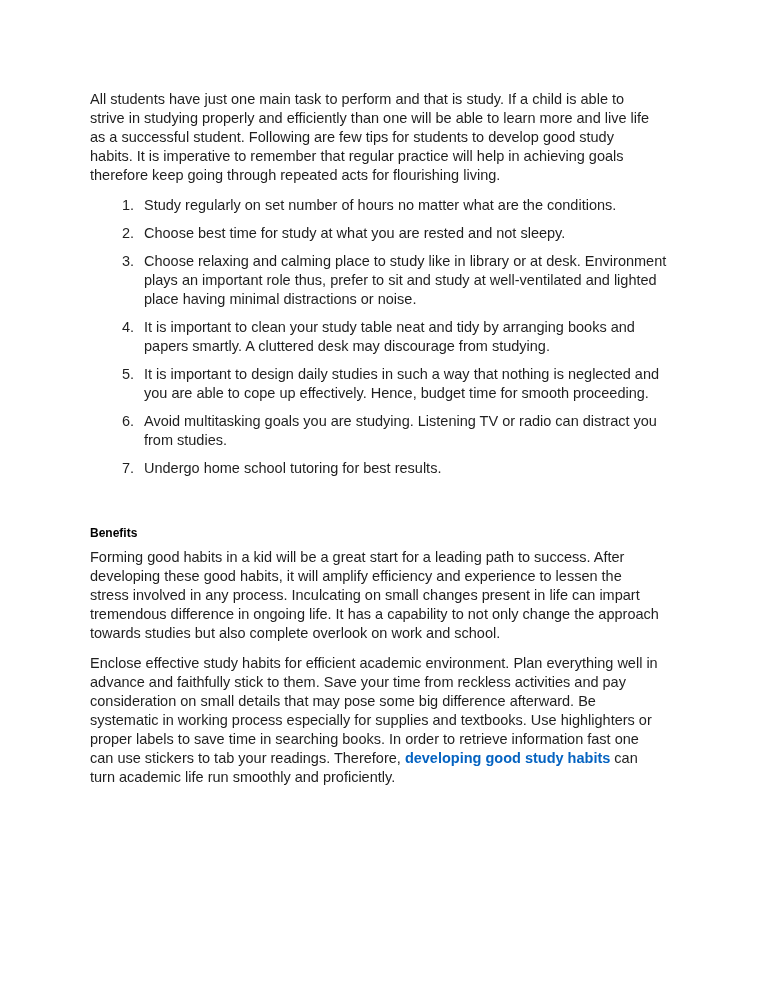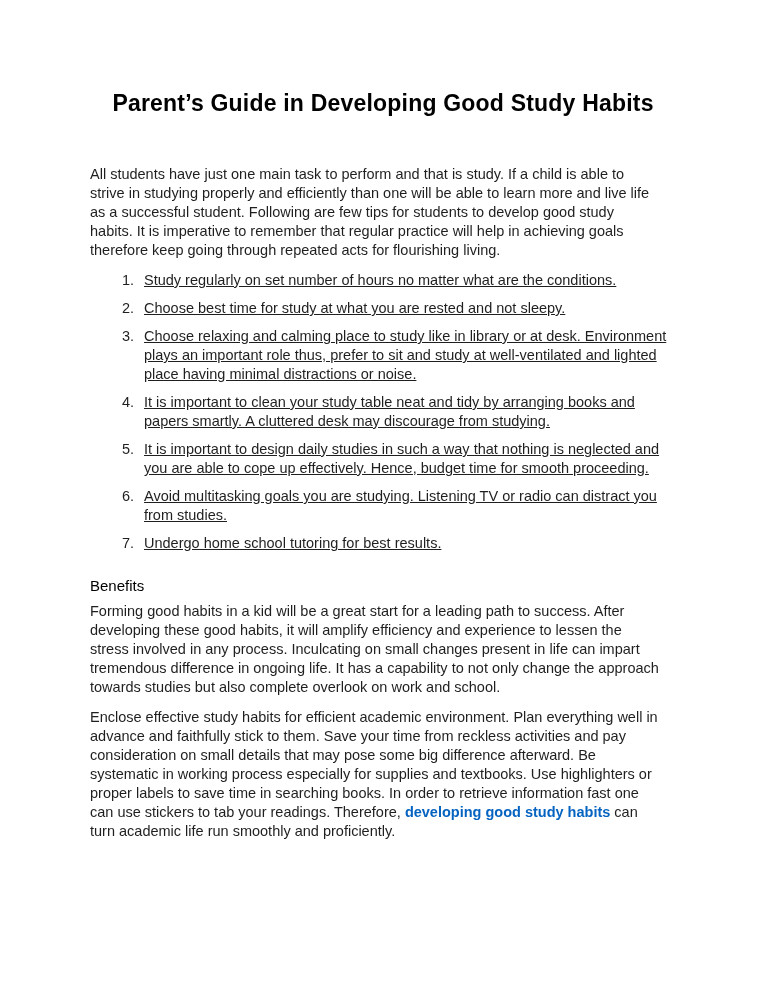--- a/index.html
+++ b/index.html
@@ -32,49 +32,47 @@
   }
   .doc-paragraph {
     margin: 0 16px 11px 0;
     font-size: 14.5px;
     line-height: 19px;
   }
   .tips-list {
     margin: 4px 0 0 0;
     padding: 0 0 0 48px;
     list-style: decimal outside;
-    text-decoration: underline;
   }
   .tips-list li {
     font-size: 14.5px;
     line-height: 19px;
     margin: 0 0 9px 0;
     padding-left: 6px;
   }
   .section-heading {
-    margin: 24px 0 8px 0;
-    font-size: 15px;
-    font-weight: normal;
+    margin: 48px 0 8px 0;
+    font-size: 12px;
+    font-weight: bold;
     color: #000000;
   }
   .section-heading.second {
     margin-top: 34px;
   }
   .doc-link {
     color: var(--link-color, #0563c1);
     font-weight: bold;
     cursor: pointer;
   }
 </style>
 </head>
 <body>
 
 <div class="page">
 
-  <h1 class="doc-title">Parent’s Guide in Developing Good Study Habits</h1>
 
   <p class="doc-paragraph">All students have just one main task to perform and that is study. If a child is able to strive in studying properly and efficiently than one will be able to learn more and live life as a successful student. Following are few tips for students to develop good study habits. It is imperative to remember that regular practice will help in achieving goals therefore keep going through repeated acts for flourishing living.</p>
 
   <ol class="tips-list">
     <li>Study regularly on set number of hours no matter what are the conditions.</li>
     <li>Choose best time for study at what you are rested and not sleepy.</li>
     <li>Choose relaxing and calming place to study like in library or at desk. Environment plays an important role thus, prefer to sit and study at well-ventilated and lighted place having minimal distractions or noise.</li>
     <li>It is important to clean your study table neat and tidy by arranging books and papers smartly. A cluttered desk may discourage from studying.</li>
     <li>It is important to design daily studies in such a way that nothing is neglected and you are able to cope up effectively. Hence, budget time for smooth proceeding.</li>
     <li>Avoid multitasking goals you are studying. Listening TV or radio can distract you from studies.</li>

